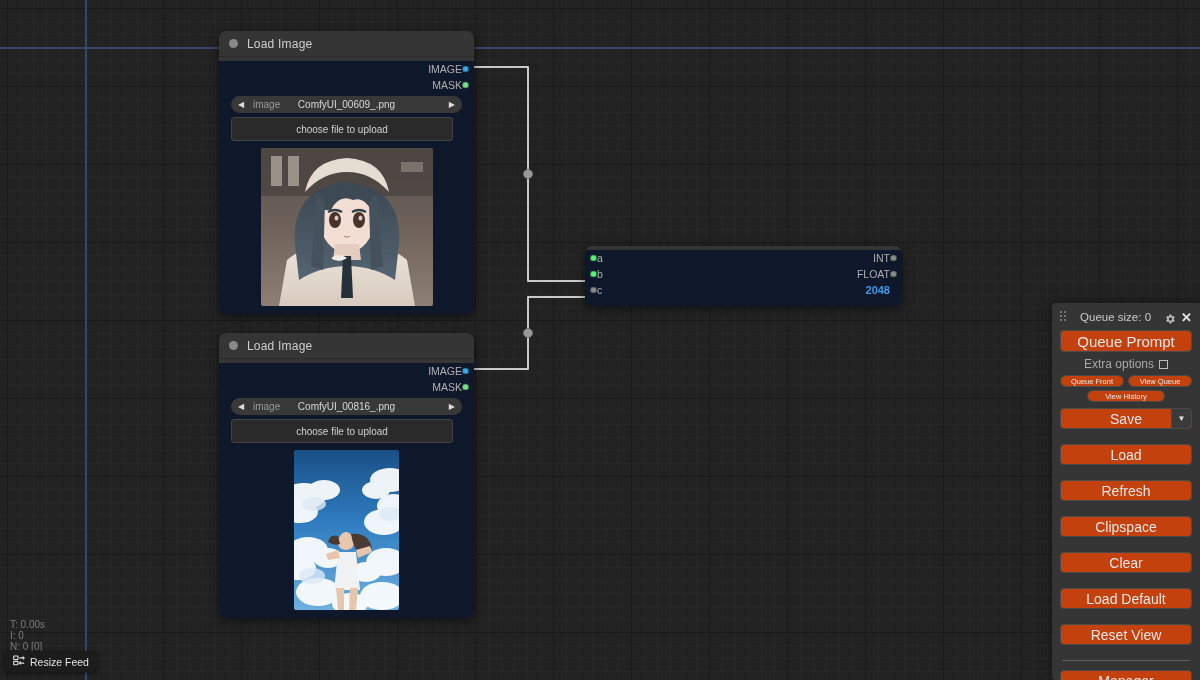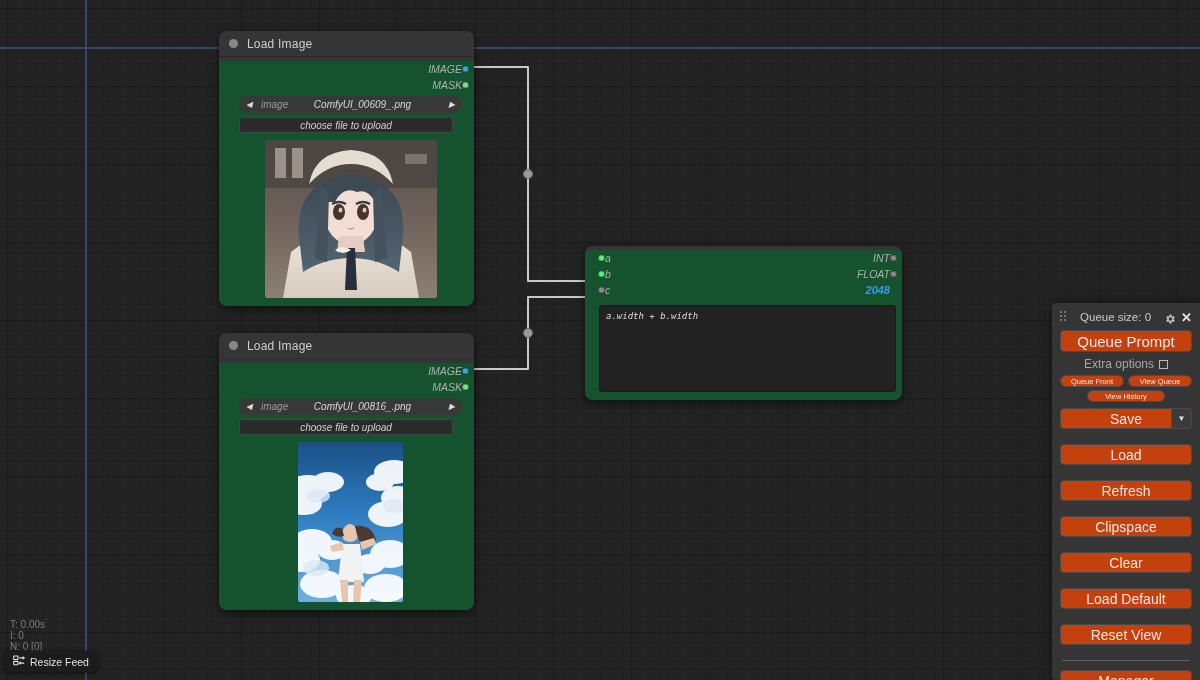--- a/index.html
+++ b/index.html
@@ -64,23 +64,22 @@
     flex: 0 0 auto;
   }
   .node-title {
     font-size: 12px;
     color: #cfcfcf;
     letter-spacing: .2px;
     white-space: nowrap;
   }
   .node-title-emoji { font-size: 11px; margin-left: 4px; }
   .node-body {
-    background: #14532d;
-    padding: 0 0 8px 8px;
-    font-style: italic;
+    background: #0f172a;
+    padding: 0 0 8px 0;
   }
 
   
   .slot-row {
     position: relative;
     height: 16px;
     display: flex;
     align-items: center;
     font-size: 10.5px;
     color: #b0b0b0;
@@ -115,25 +114,25 @@
     background: #383838;
     display: flex;
     align-items: center;
     justify-content: space-between;
     padding: 0 7px;
     font-size: 10px;
     color: #c9c9c9;
   }
   .widget .arrow { font-size: 8px; color: #dcdcdc; }
   .widget .wname { color: #9b9b9b; }
-  .widget .wval { color: #d8d8d8; position: absolute; left: 50%; transform: translateX(-50%); white-space: nowrap; margin-left: 12px;}
+  .widget .wval { color: #d8d8d8; position: absolute; left: 50%; transform: translateX(-50%); white-space: nowrap;}
   .widget-wrap { position: relative; }
   .widget-btn {
     margin: 4px 21px 0 12px;
-    height: 16px;
+    height: 24px;
     border-radius: 3px;
     background: #2a2a2a;
     border: 1px solid #444;
     display: flex; align-items: center; justify-content: center;
     font-size: 10px; color: #d0d0d0;
     cursor: pointer;
   }
 
   .thumb {
     margin: 7px auto 0 auto;
@@ -454,21 +453,20 @@
       <span class="label">b</span>
       <span class="label">FLOAT</span>
       <span class="slot-dot right dot-grey"></span>
     </div>
     <div class="slot-row" style="justify-content:space-between">
       <span class="slot-dot left dot-grey"></span>
       <span class="label">c</span>
       <span class="slot-val">2048</span>
     </div>
 
-    <div class="expr-area">a.width + b.width</div>
   </div>
 </div>
 
 <div id="menu-panel">
 
   <div class="menu-top">
     <span class="drag-handle">
       <i></i>
         <i></i>
         <i></i>

